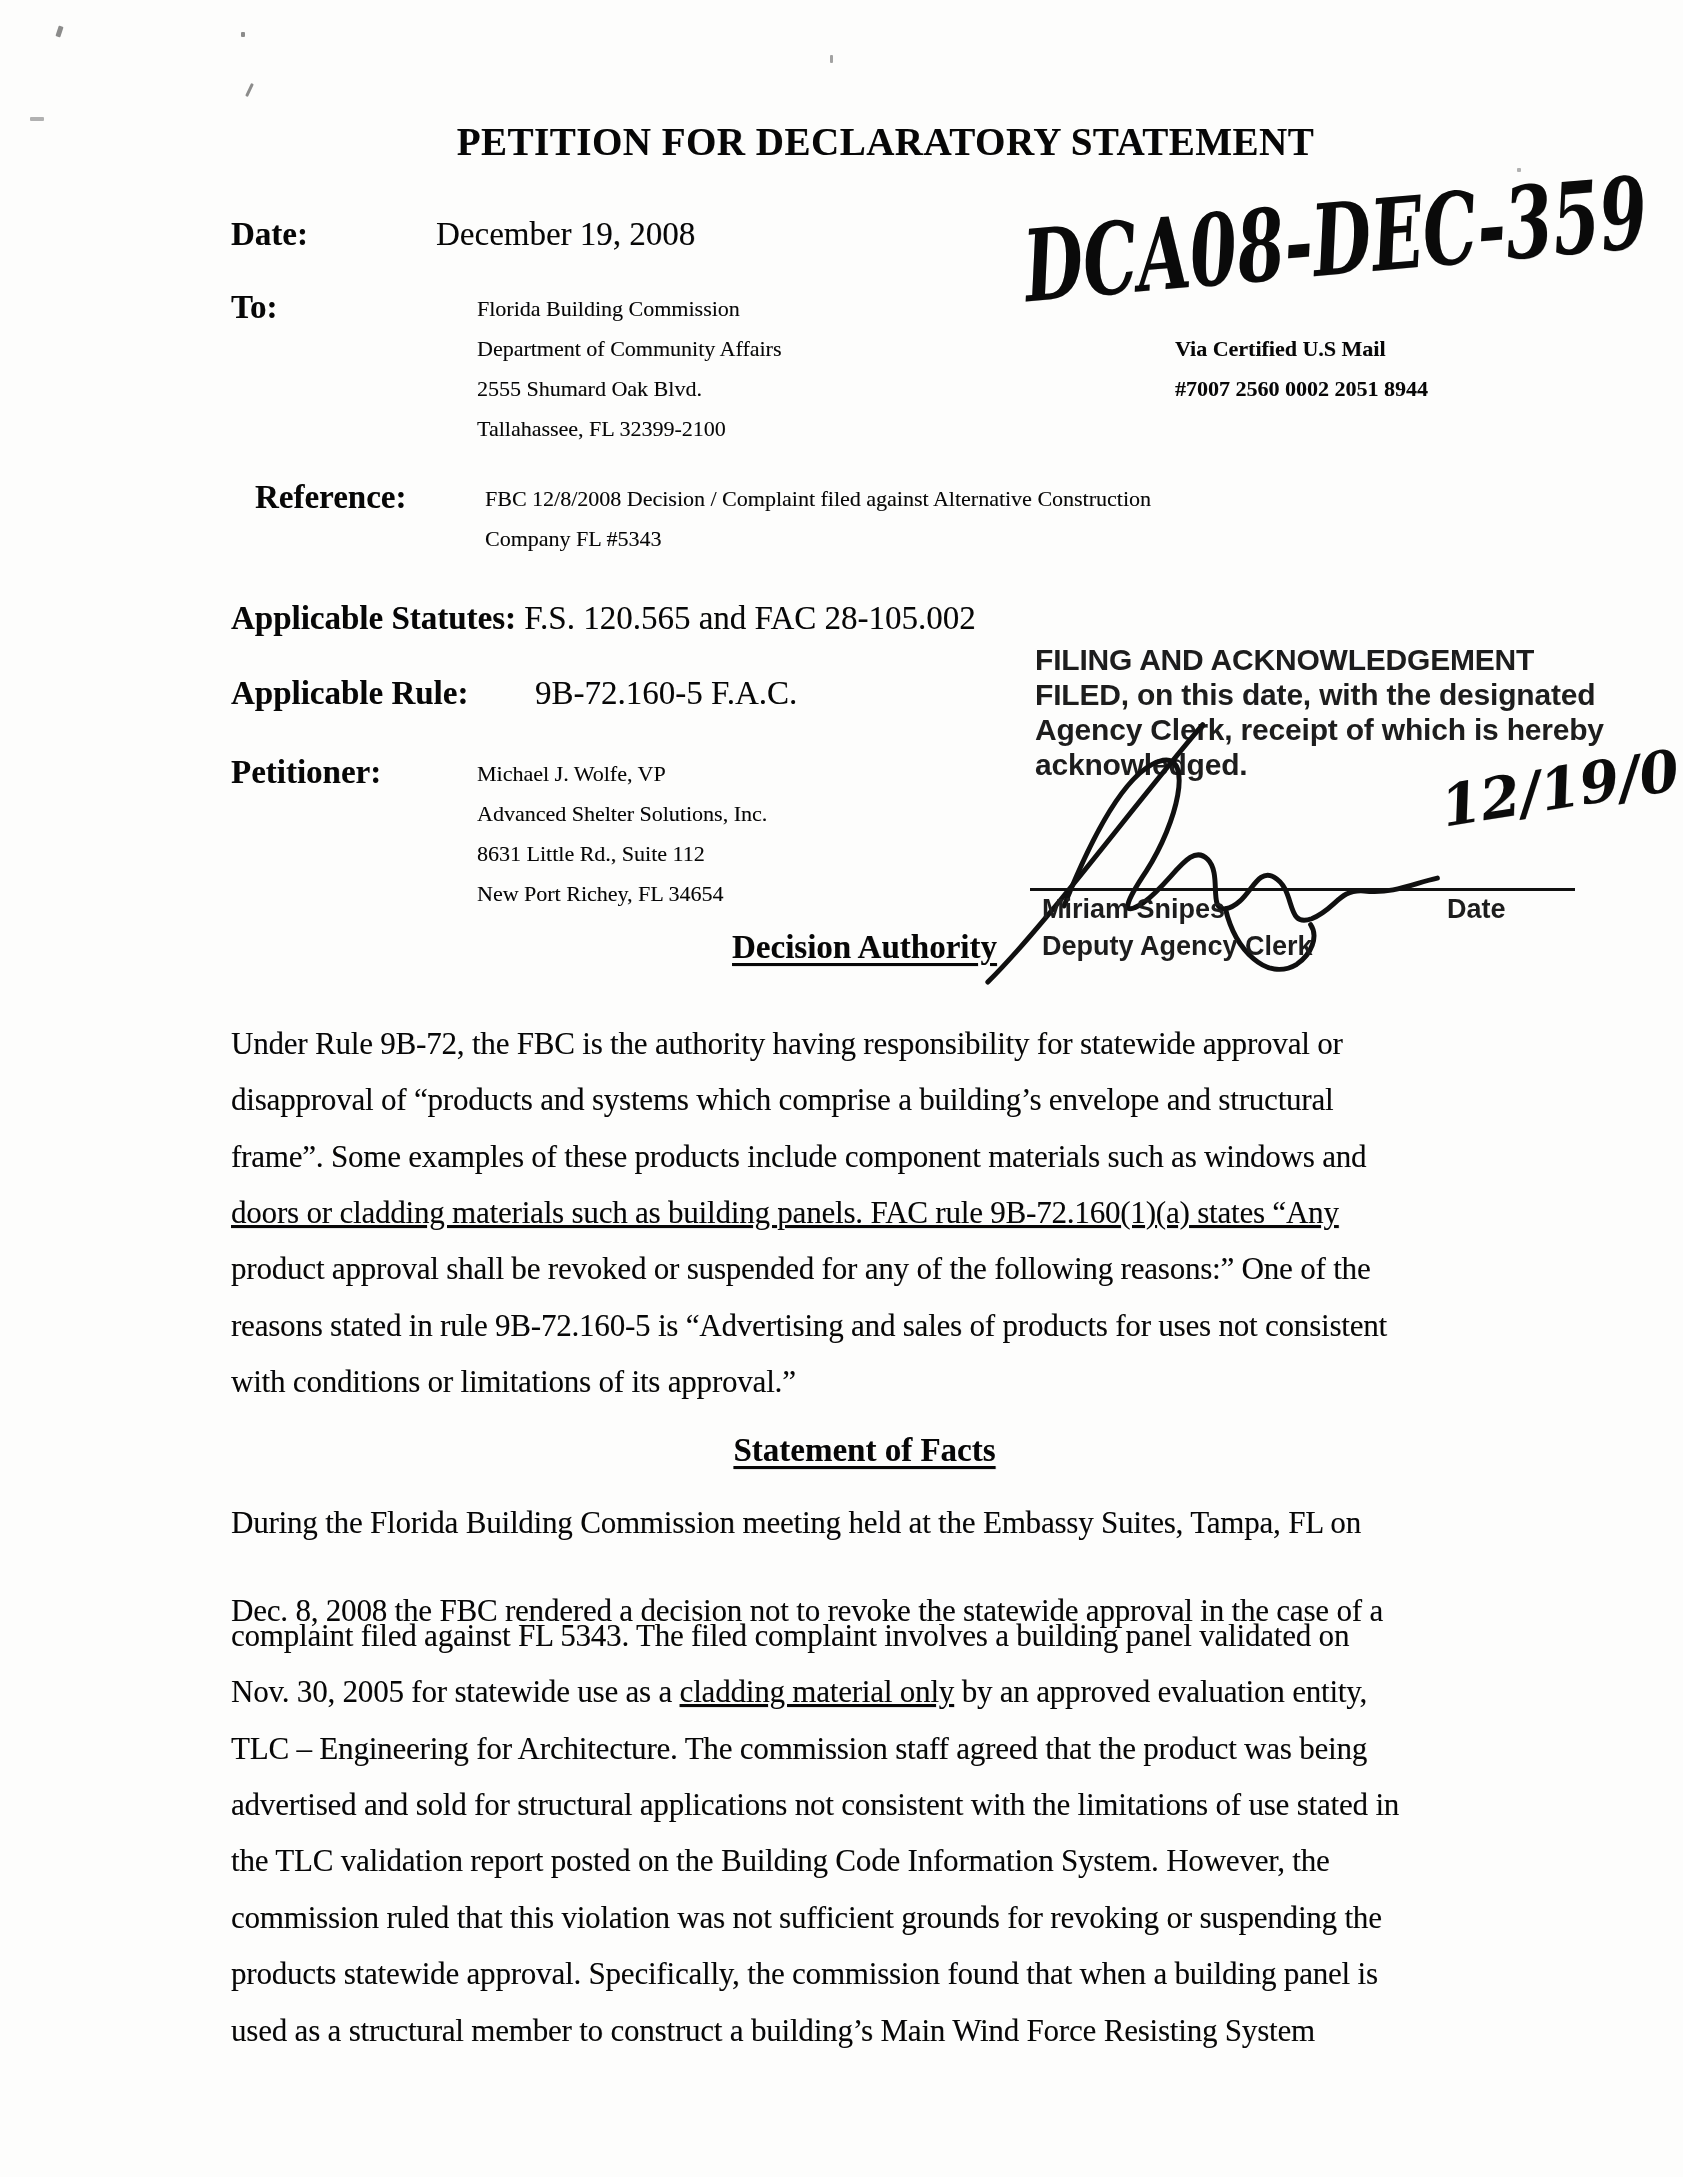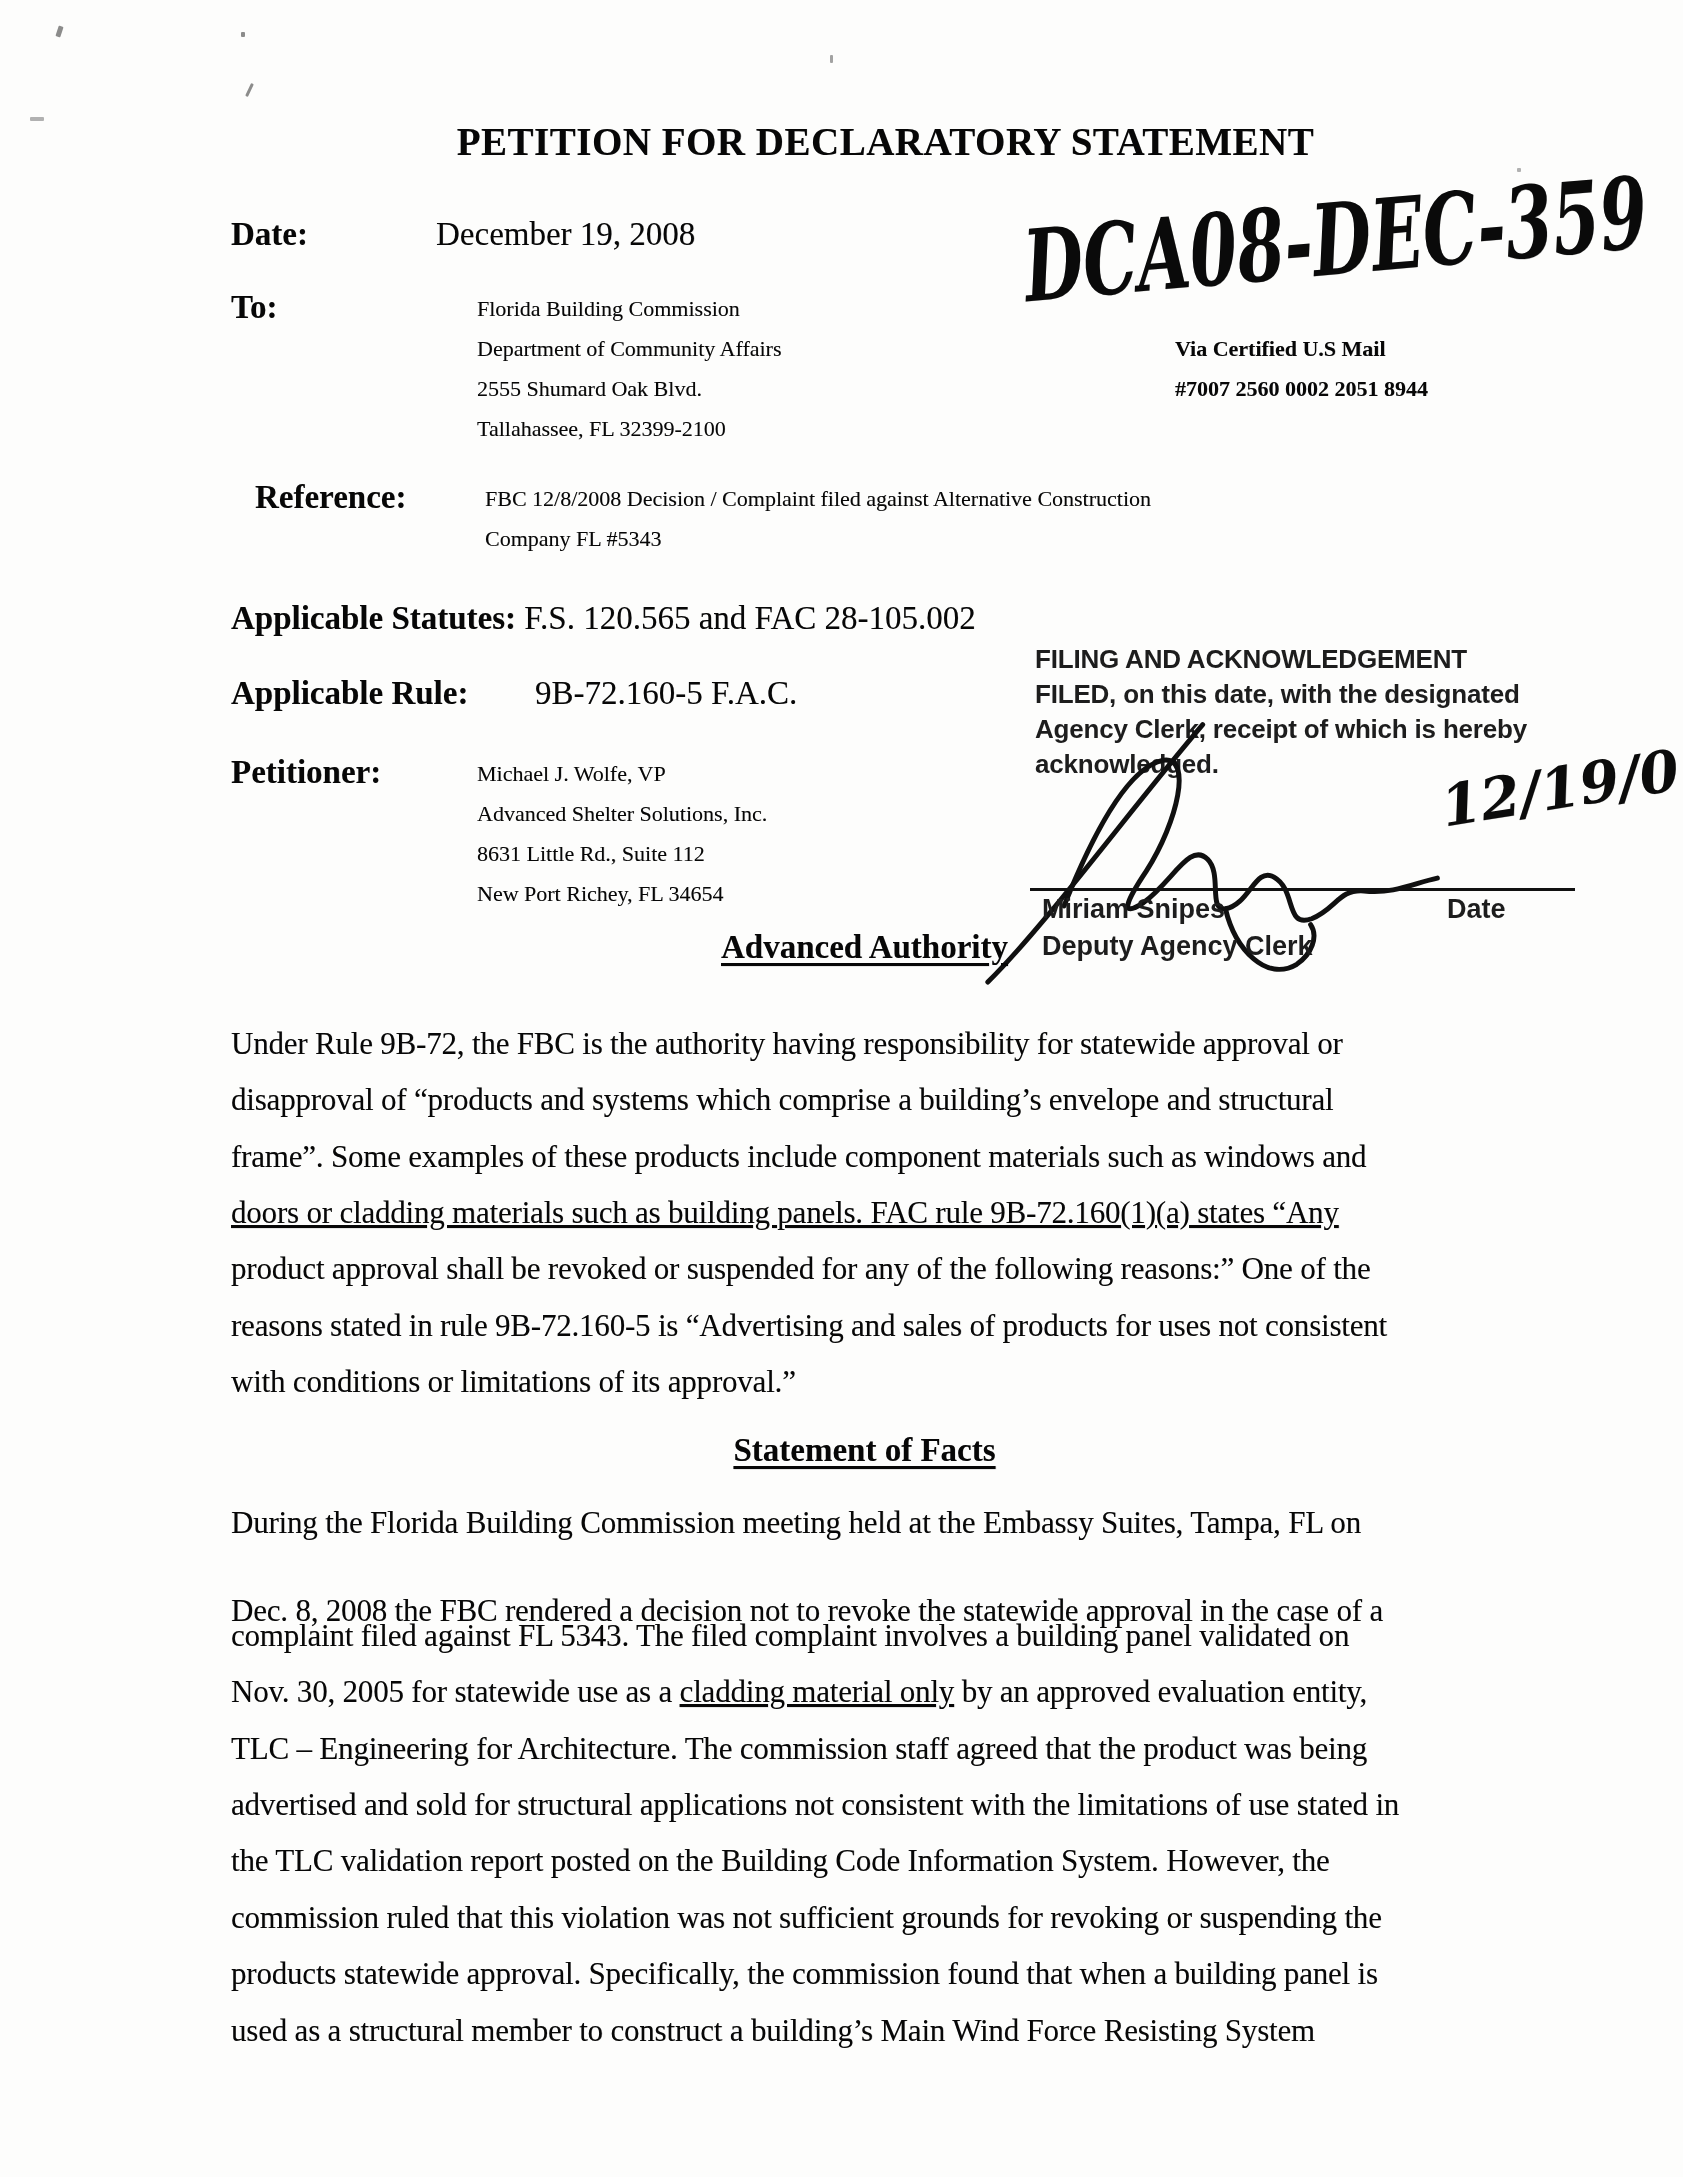--- a/index.html
+++ b/index.html
@@ -24,21 +24,21 @@
   .boldblock { font-weight:700; }
   .bodyline { left:231px; font-size:31px; letter-spacing:-0.2px; }
   .heading {
     left:231px; width:1267px; text-align:center;
     font-weight:700; font-size:33px;
     text-decoration:underline; text-decoration-thickness:3px; text-underline-offset:5px;
   }
   .stamp {
     left:1035px; top:642px;
     font-family:"Liberation Sans", sans-serif;
-    font-size:26px; font-weight:700; line-height:35px;
+    font-size:30px; font-weight:700; line-height:35px;
     color:#1d1d1d; letter-spacing:-0.2px;
     text-shadow:none;
   }
   .sig-line { left:1030px; top:888px; width:545px; border-top:3px solid #111; height:0; }
   .stamp-small {
     font-family:"Liberation Sans", sans-serif;
     font-size:27px; font-weight:700; color:#1d1d1d; text-shadow:none;
   }
   .handwriting-date {
     left:1440px; top:754px;
@@ -126,21 +126,21 @@
     </g>
   </svg>
 
   <div class="abs handwriting-date">12/19/0</div>
 
   <div class="abs sig-line"></div>
   <div class="abs stamp-small" style="left:1042px;top:894px;">Miriam Snipes</div>
   <div class="abs stamp-small" style="left:1042px;top:931px;">Deputy Agency Clerk</div>
   <div class="abs stamp-small" style="left:1447px;top:894px;">Date</div>
 
-  <div class="abs heading" style="top:929px;">Advanced Authority</div>
+  <div class="abs heading" style="top:929px;">Decision Authority</div>
 
   <div class="abs bodyline" style="top:1026px;">Under Rule 9B-72, the FBC is the authority having responsibility for statewide approval or</div>
   <div class="abs bodyline" style="top:1082px;">disapproval of “products and systems which comprise a building’s envelope and structural</div>
   <div class="abs bodyline" style="top:1139px;">frame”. Some examples of these products include component materials such as windows and</div>
   <div class="abs bodyline" style="top:1195px;text-decoration:underline;">doors or cladding materials such as building panels. FAC rule 9B-72.160(1)(a) states “Any</div>
   <div class="abs bodyline" style="top:1251px;">product approval shall be revoked or suspended for any of the following reasons:” One of the</div>
   <div class="abs bodyline" style="top:1308px;">reasons stated in rule 9B-72.160-5 is “Advertising and sales of products for uses not consistent</div>
   <div class="abs bodyline" style="top:1364px;">with conditions or limitations of its approval.”</div>
 
   <div class="abs heading" style="top:1432px;">Statement of Facts</div>

